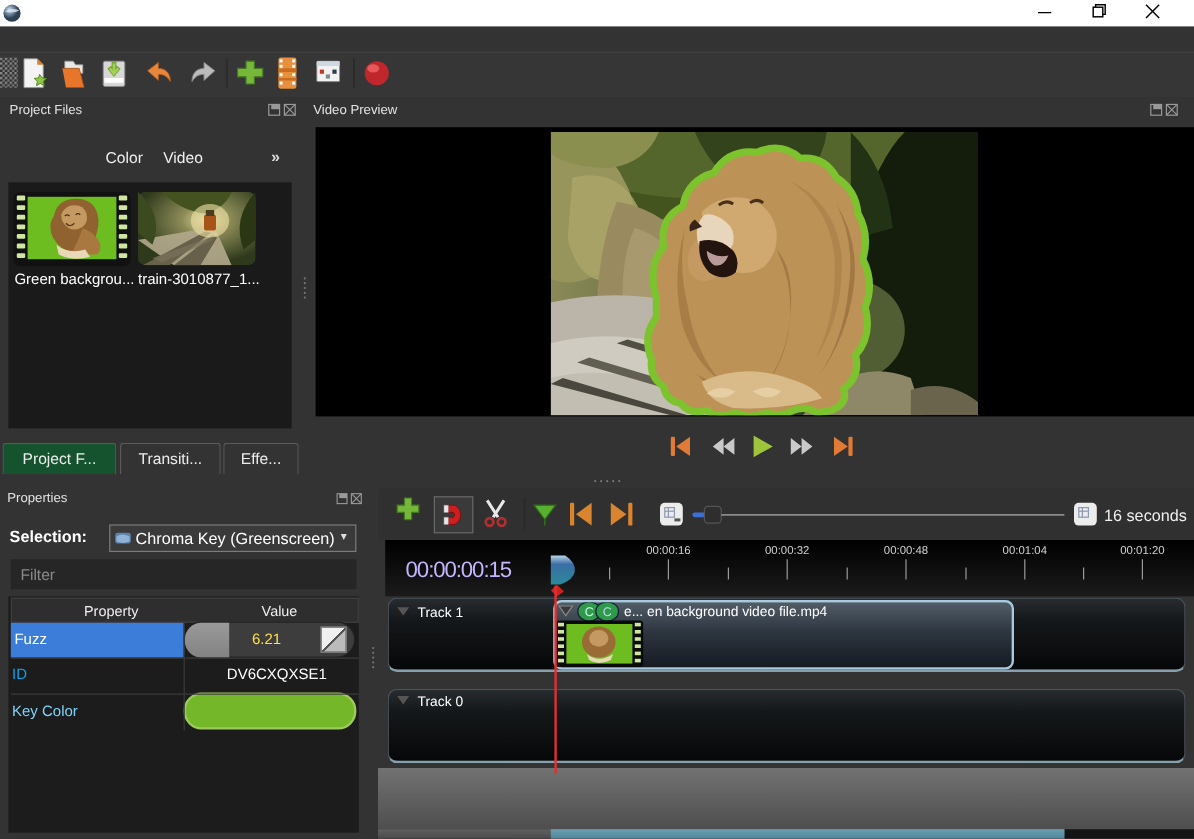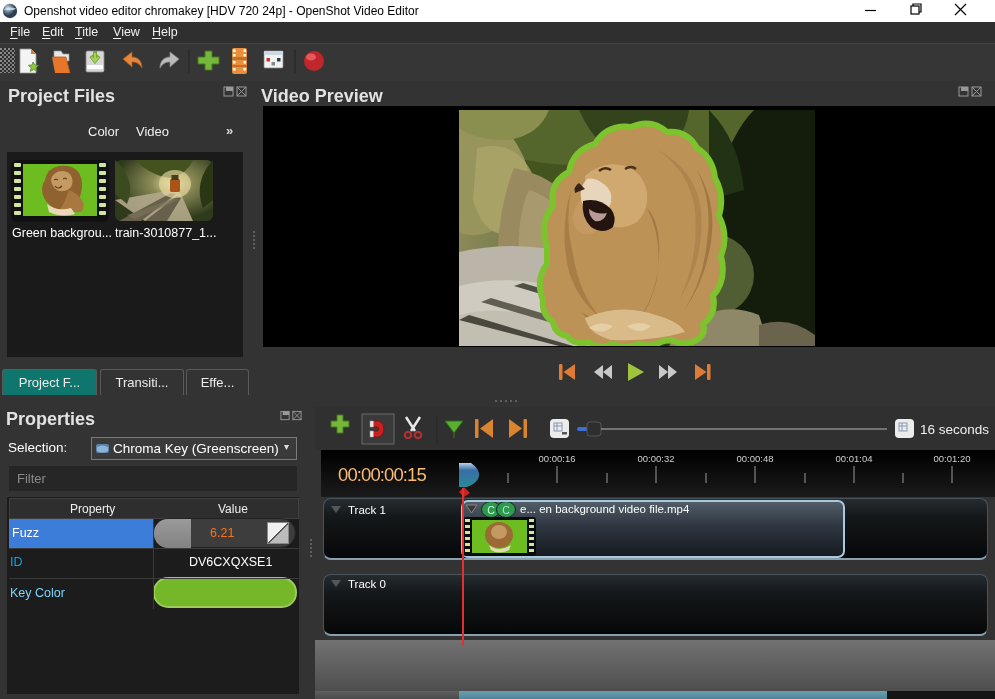--- a/index.html
+++ b/index.html
@@ -9,21 +9,21 @@
 
 #titlebar { left:0; top:0; width:995px; height:22px; background:#ffffff; color:#000; }
 #titletext { left:24px; top:4px; font-size:12px; color:#000; }
 
 #menubar { left:0; top:22px; width:995px; height:21px; background:#2f2f2f; color:#f0f0f0; font-size:12.5px; }
 .menuitem { position:absolute; top:3px; }
 .menuitem u { text-decoration-thickness:1px; text-underline-offset:2px; }
 
 #toolbar { left:0; top:43px; width:995px; height:38px; background:#363636; border-top:1px solid #414141; }
 
-.phead { position:absolute; font-size:18px; color:#e2e2e2;font-weight:bold; }
+.phead { position:absolute; font-size:11px; color:#e2e2e2; }
 #filelist { left:7px; top:152px; width:236px; height:205px; background:#1a1a1a; }
 .tabbtn { position:absolute; font-size:13px; color:#efefef; }
 #showall { left:13px; top:121px; width:65px; height:22px; border:1px solid #666; background:#3a3a3a; text-align:center; line-height:21px;margin-top:47px; }
 
 .btab { position:absolute; height:26px; border:1px solid #5a5a5a; border-bottom:none; border-radius:3px 3px 0 0; background:#333; color:#ececec; font-size:13px; text-align:center; }
 
 #proptable { left:7px; top:497px; width:292px; height:197px; background:#1c1c1c; }
 
 #videoarea { left:263px; top:106px; width:732px; height:241px; background:#000; }
 
@@ -42,35 +42,27 @@
     <defs>
         <radialGradient id="glb" cx="35%" cy="30%">
           <stop offset="0%" stop-color="#cfe0ee"></stop>
           <stop offset="45%" stop-color="#7c93a8"></stop>
           <stop offset="100%" stop-color="#2e3f52"></stop>
         </radialGradient>
       </defs>
     <circle cx="8.5" cy="8.5" r="7.6" fill="url(#glb)"></circle>
     <path d="M2 7 Q8 3 15 6 Q10 9 2 7Z" fill="#dde8f2" opacity="0.8"></path>
   </svg>
-  <div class="abs" id="titletext">Openshot video editor chromakey [HDV 720 24p] - OpenShot Video Editor</div>
   <svg class="abs" style="left:860px;top:0" width="135" height="22" viewBox="0 0 135 22">
     <line x1="5" y1="10.5" x2="16" y2="10.5" stroke="#000" stroke-width="1.2"></line>
     <rect x="51" y="6" width="8" height="8" fill="none" stroke="#000" stroke-width="1.2"></rect>
     <path d="M53 6 L53 4 L61 4 L61 12 L59 12" fill="none" stroke="#000" stroke-width="1.2"></path>
     <path d="M95 4 L106 15 M106 4 L95 15" stroke="#000" stroke-width="1.2"></path>
   </svg>
 
-  <div class="abs" id="menubar">
-    <span class="menuitem" style="left:10px"><u>F</u>ile</span>
-    <span class="menuitem" style="left:42px"><u>E</u>dit</span>
-    <span class="menuitem" style="left:75px"><u>T</u>itle</span>
-    <span class="menuitem" style="left:113px"><u>V</u>iew</span>
-    <span class="menuitem" style="left:152px"><u>H</u>elp</span>
-  </div>
 
   <div class="abs" id="toolbar"></div>
   <svg class="abs" style="left:0;top:44px" width="340" height="36" viewBox="0 0 340 36">
 
     <defs>
         <pattern id="chk" width="4" height="4" patternUnits="userSpaceOnUse">
       <rect width="4" height="4" fill="#2e2e2e"></rect>
       <rect width="2" height="2" fill="#8a8a8a"></rect>
       <rect x="2" y="2" width="2" height="2" fill="#777"></rect>
     </pattern>
@@ -203,32 +195,32 @@
   <svg class="abs" style="left:250px;top:230px" width="8" height="22" viewBox="0 0 8 22">
     <g fill="#777">
         <circle cx="4" cy="2" r="0.9"></circle>
         <circle cx="4" cy="6" r="0.9"></circle>
         <circle cx="4" cy="10" r="0.9"></circle>
         <circle cx="4" cy="14" r="0.9"></circle>
         <circle cx="4" cy="18" r="0.9"></circle>
       </g>
   </svg>
 
-  <div class="abs btab" style="left:2px;top:369px;width:95px;line-height:25px;background:#0f766e">Project F...</div>
+  <div class="abs btab" style="left:2px;top:369px;width:95px;line-height:25px;background:#14532d">Project F...</div>
   <div class="abs btab" style="left:100px;top:369px;width:84px;line-height:25px">Transiti...</div>
   <div class="abs btab" style="left:186px;top:369px;width:63px;line-height:25px">Effe...</div>
 
   <div class="abs phead" style="left:6px;top:409px">Properties</div>
   <svg class="abs" style="left:280px;top:410px" width="22" height="12" viewBox="0 0 24 12">
     <rect x="1" y="1" width="9" height="9" fill="none" stroke="#999" stroke-width="1"></rect>
     <rect x="3" y="1" width="7" height="4" fill="#999"></rect>
     <rect x="14" y="1" width="9" height="9" fill="none" stroke="#999" stroke-width="1"></rect>
     <path d="M14 1 L23 10 M23 1 L14 10" stroke="#999" stroke-width="1"></path>
   </svg>
-  <div class="abs" style="left:8px;top:440px;color:#fff;font-size:13.5px;font-weight:normal">Selection:</div>
+  <div class="abs" style="left:8px;top:440px;color:#fff;font-size:13.5px;font-weight:bold">Selection:</div>
   <div class="abs" style="left:91px;top:437px;width:206px;height:23px;background:#3a3a3a;border:1px solid #7a7a7a"></div>
   <svg class="abs" style="left:95px;top:441px" width="15" height="15" viewBox="0 0 15 15">
     <rect x="1" y="3" width="13" height="9" rx="2" fill="#5b82ab"></rect>
     <path d="M2 6 Q7 3 13 6 L13 10 Q7 13 2 10Z" fill="#8fb3d6"></path>
   </svg>
   <div class="abs" style="left:113px;top:441px;color:#fff;font-size:13.5px">Chroma Key (Greenscreen)</div>
   <div class="abs" style="left:284px;top:441px;color:#ddd;font-size:10px">▾</div>
   <div class="abs" style="left:9px;top:466px;width:288px;height:25px;background:#262626"></div>
   <div class="abs" style="left:17px;top:471px;color:#8a8a8a;font-size:13px">Filter</div>
   <div class="abs" id="proptable"></div>
@@ -236,21 +228,21 @@
   <div class="abs" style="left:9px;top:498px;width:290px;height:21px;background:#2e2e2e;border:1px solid #3f3f3f;color:#eee;font-size:12px">
     <span style="position:absolute;left:60px;top:3px">Property</span>
     <span style="position:absolute;left:208px;top:3px">Value</span>
   </div>
 
   <div class="abs" style="left:9px;top:519px;width:144px;height:29px;background:#3c7dd9;color:#fff;font-size:12.5px">
       <span style="position:absolute;left:3px;top:7px">Fuzz</span>
     </div>
   <div class="abs" style="left:153px;top:518px;width:143px;height:30px;background:#3d3d3d;border-radius:15px;border:1px solid #222"></div>
   <div class="abs" style="left:154px;top:519px;width:37px;height:29px;background:linear-gradient(#9a9a9a,#828282);border-radius:14px 0 0 14px"></div>
-  <div class="abs" style="left:210px;top:526px;color:#f97316;font-size:12.5px">6.21</div>
+  <div class="abs" style="left:210px;top:526px;color:#fde047;font-size:12.5px">6.21</div>
   <div class="abs" style="left:267px;top:522px;width:22px;height:22px;background:linear-gradient(135deg,#f0f0f0 48%, #555 48%, #555 54%, #bbb 54%);border:1px solid #888"></div>
 
   <div class="abs" style="left:10px;top:555px;color:#0ea5e9;font-size:12.5px">ID</div>
   <div class="abs" style="left:189px;top:555px;color:#fff;font-size:12.5px">DV6CXQXSE1</div>
 
   <div class="abs" style="left:10px;top:586px;color:#7dd3fc;font-size:12.5px">Key Color</div>
   <div class="abs" style="left:153px;top:577px;width:144px;height:31px;background:#74b82a;border-radius:15px;border:2px solid #9dca5a"></div>
 
   <svg class="abs" style="left:9px;top:519px" width="290" height="90" viewBox="0 0 290 90">
     <g stroke="#3a3a3a" stroke-width="1">
@@ -425,21 +417,21 @@
     <rect x="580" y="12" width="19" height="19" rx="4" fill="#ececec"></rect>
     <g stroke="#8a9ab0" stroke-width="1">
         <rect x="584" y="16" width="8" height="8" fill="none"></rect>
         <line x1="584" y1="19" x2="592" y2="19"></line>
         <line x1="587" y1="16" x2="587" y2="24"></line>
       </g>
     <text x="605" y="27" font-size="13.5" fill="#efefef" font-family="Liberation Sans, sans-serif">16 seconds</text>
   </svg>
 
   <div class="abs" id="ruler"></div>
-  <div class="abs" style="left:338px;top:467px;color:#fdba74;font-size:18.5px;letter-spacing:-0.9px;line-height:16px">00:00:00:15</div>
+  <div class="abs" style="left:338px;top:467px;color:#c4b5fd;font-size:18.5px;letter-spacing:-0.9px;line-height:16px">00:00:00:15</div>
   <svg class="abs" style="left:321px;top:450px" width="674" height="47" viewBox="0 0 674 47">
     <g fill="#cfcfcf" font-size="9.5" font-family="Liberation Sans, sans-serif" text-anchor="middle">
       <text x="236" y="12">00:00:16</text>
       <text x="335" y="12">00:00:32</text>
       <text x="434" y="12">00:00:48</text>
       <text x="533" y="12">00:01:04</text>
       <text x="631" y="12">00:01:20</text>
     </g>
     <g stroke="#9a9a9a" stroke-width="1">
       <line x1="236" y1="16" x2="236" y2="33"></line>

